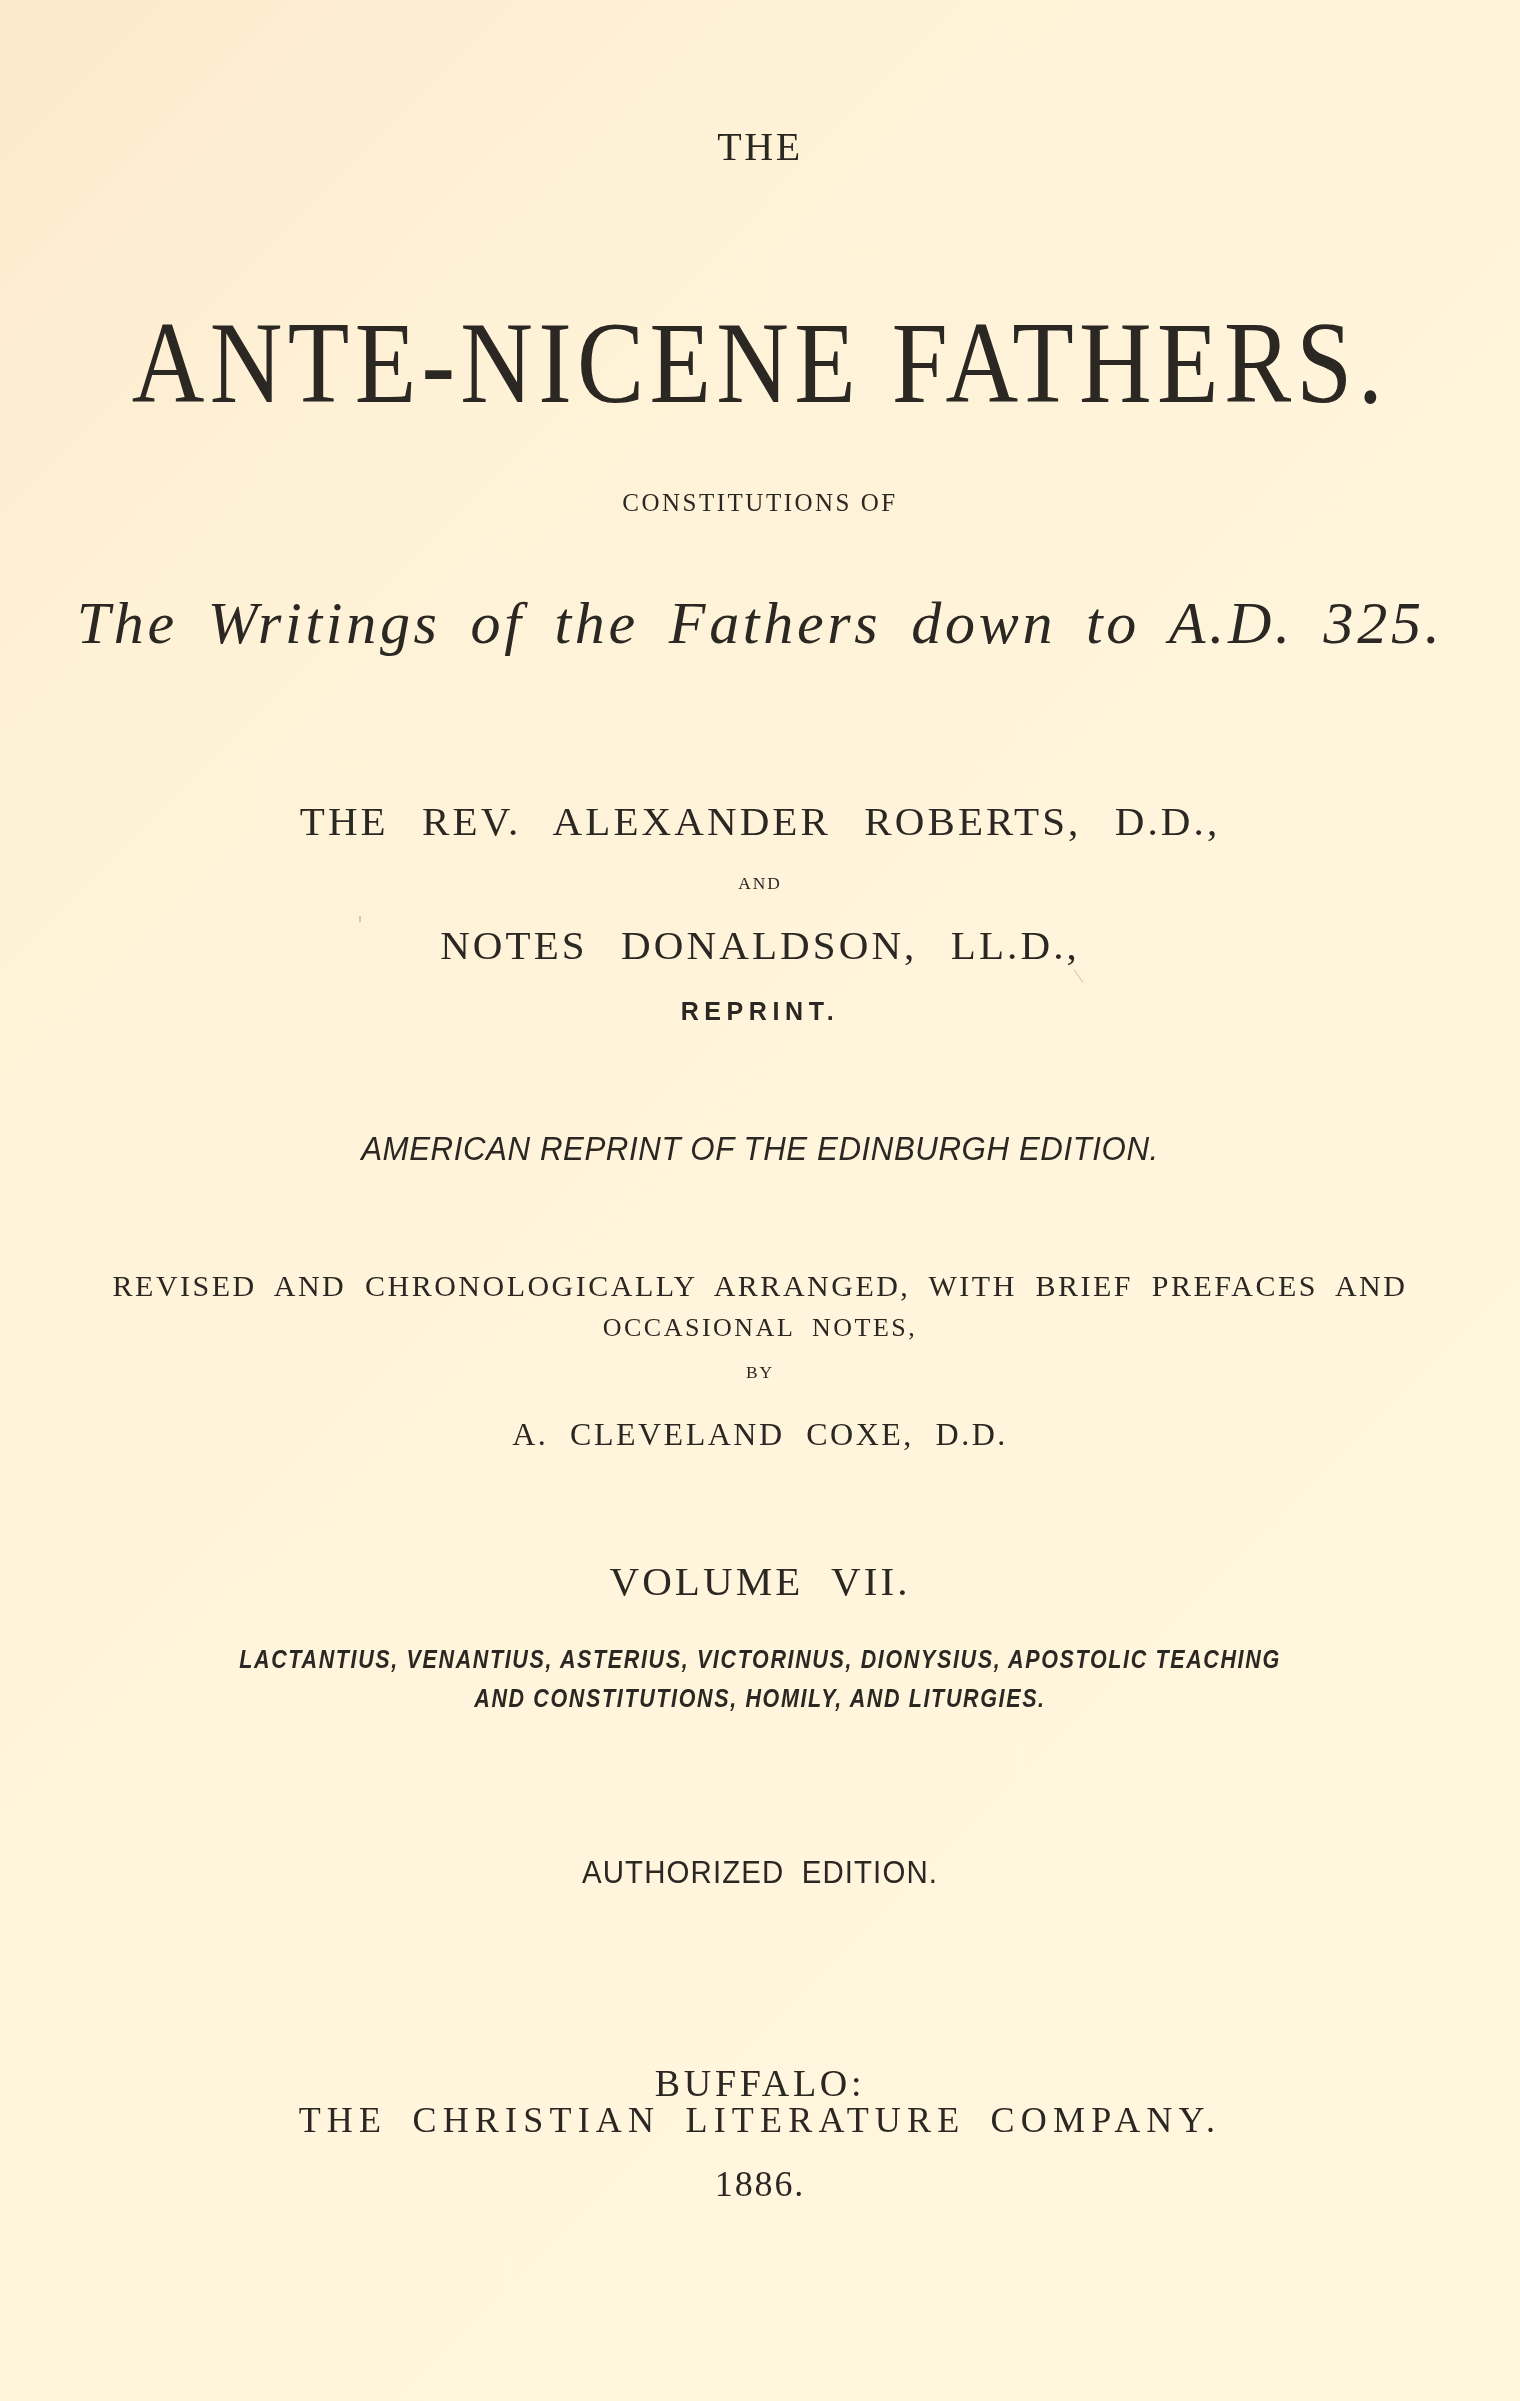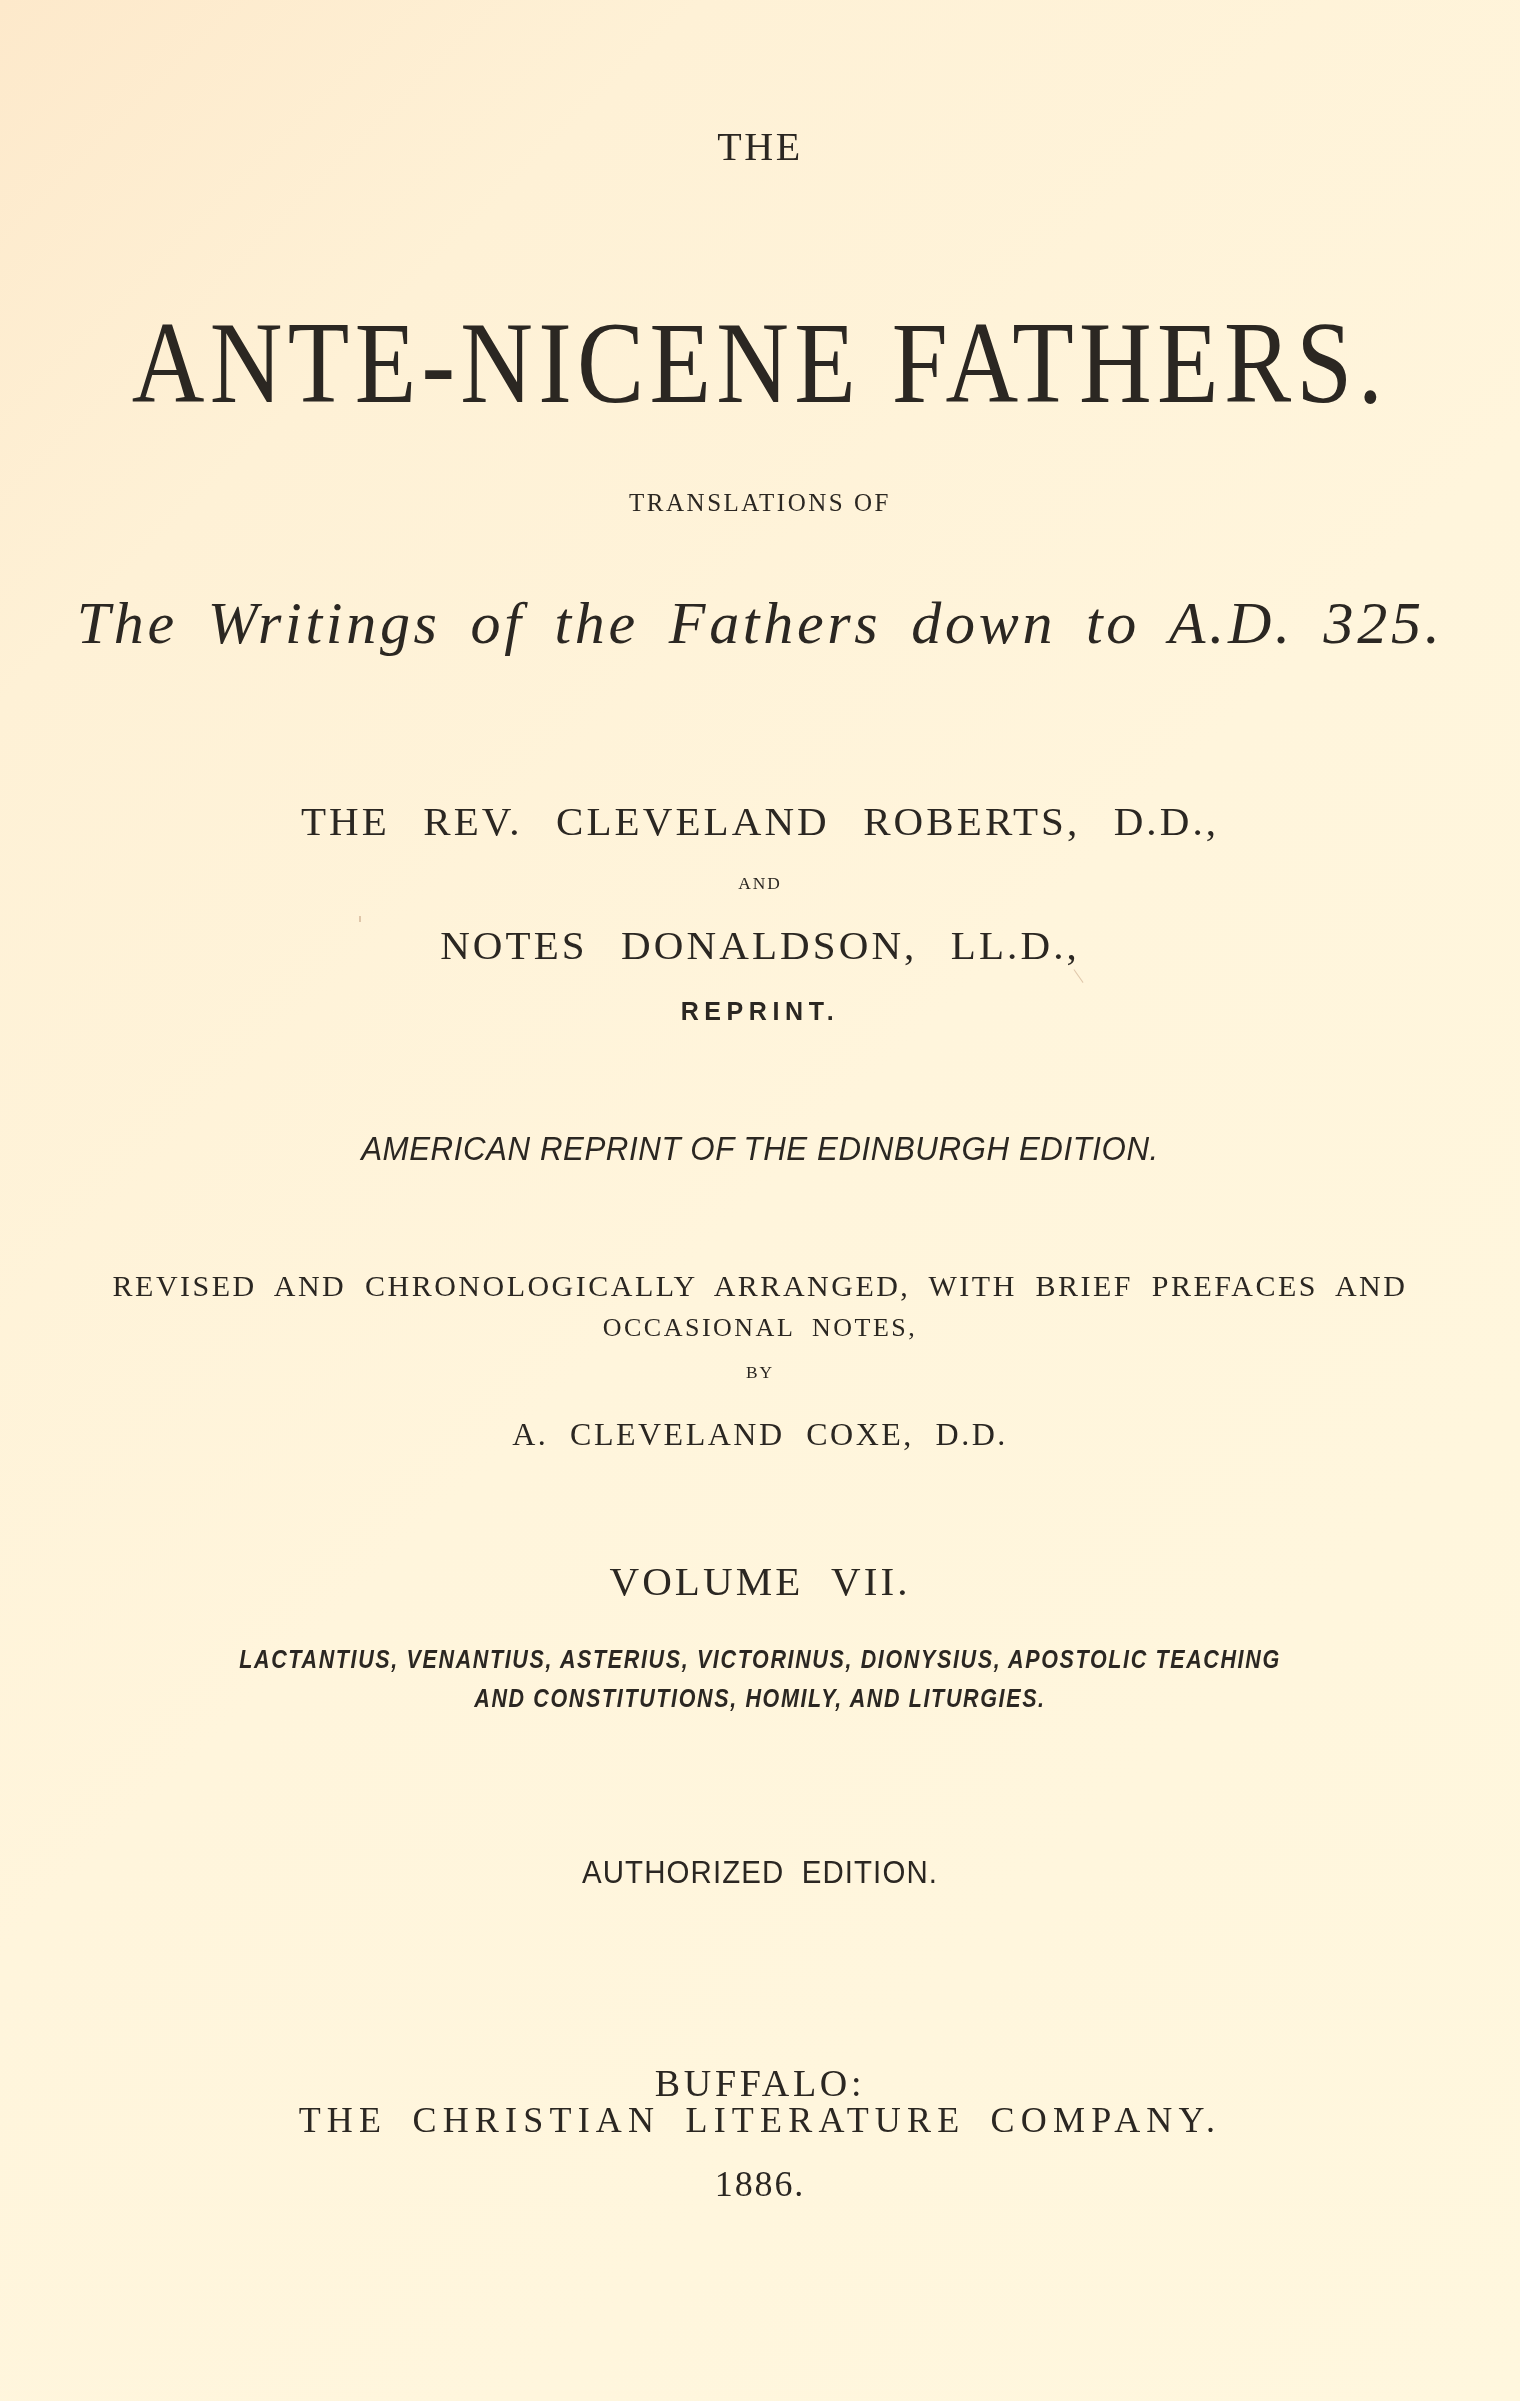--- a/index.html
+++ b/index.html
@@ -169,24 +169,24 @@
       background: #c9a98a;
       opacity: 0.6;
     }
   </style>
 </head>
 <body>
 
 <div class="page">
   <div class="line serif-cond the-top">THE</div>
   <div class="line serif-cond main-title">ANTE-NICENE FATHERS.</div>
-  <div class="line serif-cond translations">TRANSLATIONS OF</div>
+  <div class="line serif-cond translations">CONSTITUTIONS OF</div>
   <div class="line serif-cond writings">The Writings of the Fathers down to A.D. 325.</div>
 
-  <div class="line serif-cond editor1">THE REV. CLEVELAND ROBERTS, D.D.,</div>
+  <div class="line serif-cond editor1">THE REV. ALEXANDER ROBERTS, D.D.,</div>
   <div class="line serif-cond and-small">AND</div>
   <div class="line serif-cond editor2">NOTES DONALDSON, LL.D.,</div>
   <div class="line editors-label">REPRINT.</div>
 
   <div class="line american">AMERICAN REPRINT OF THE EDINBURGH EDITION.</div>
 
   <div class="line serif-cond revised">REVISED AND CHRONOLOGICALLY ARRANGED, WITH BRIEF PREFACES AND</div>
   <div class="line serif-cond revised2">OCCASIONAL NOTES,</div>
   <div class="line serif-cond by">BY</div>
   <div class="line serif-cond coxe">A. CLEVELAND COXE, D.D.</div>

